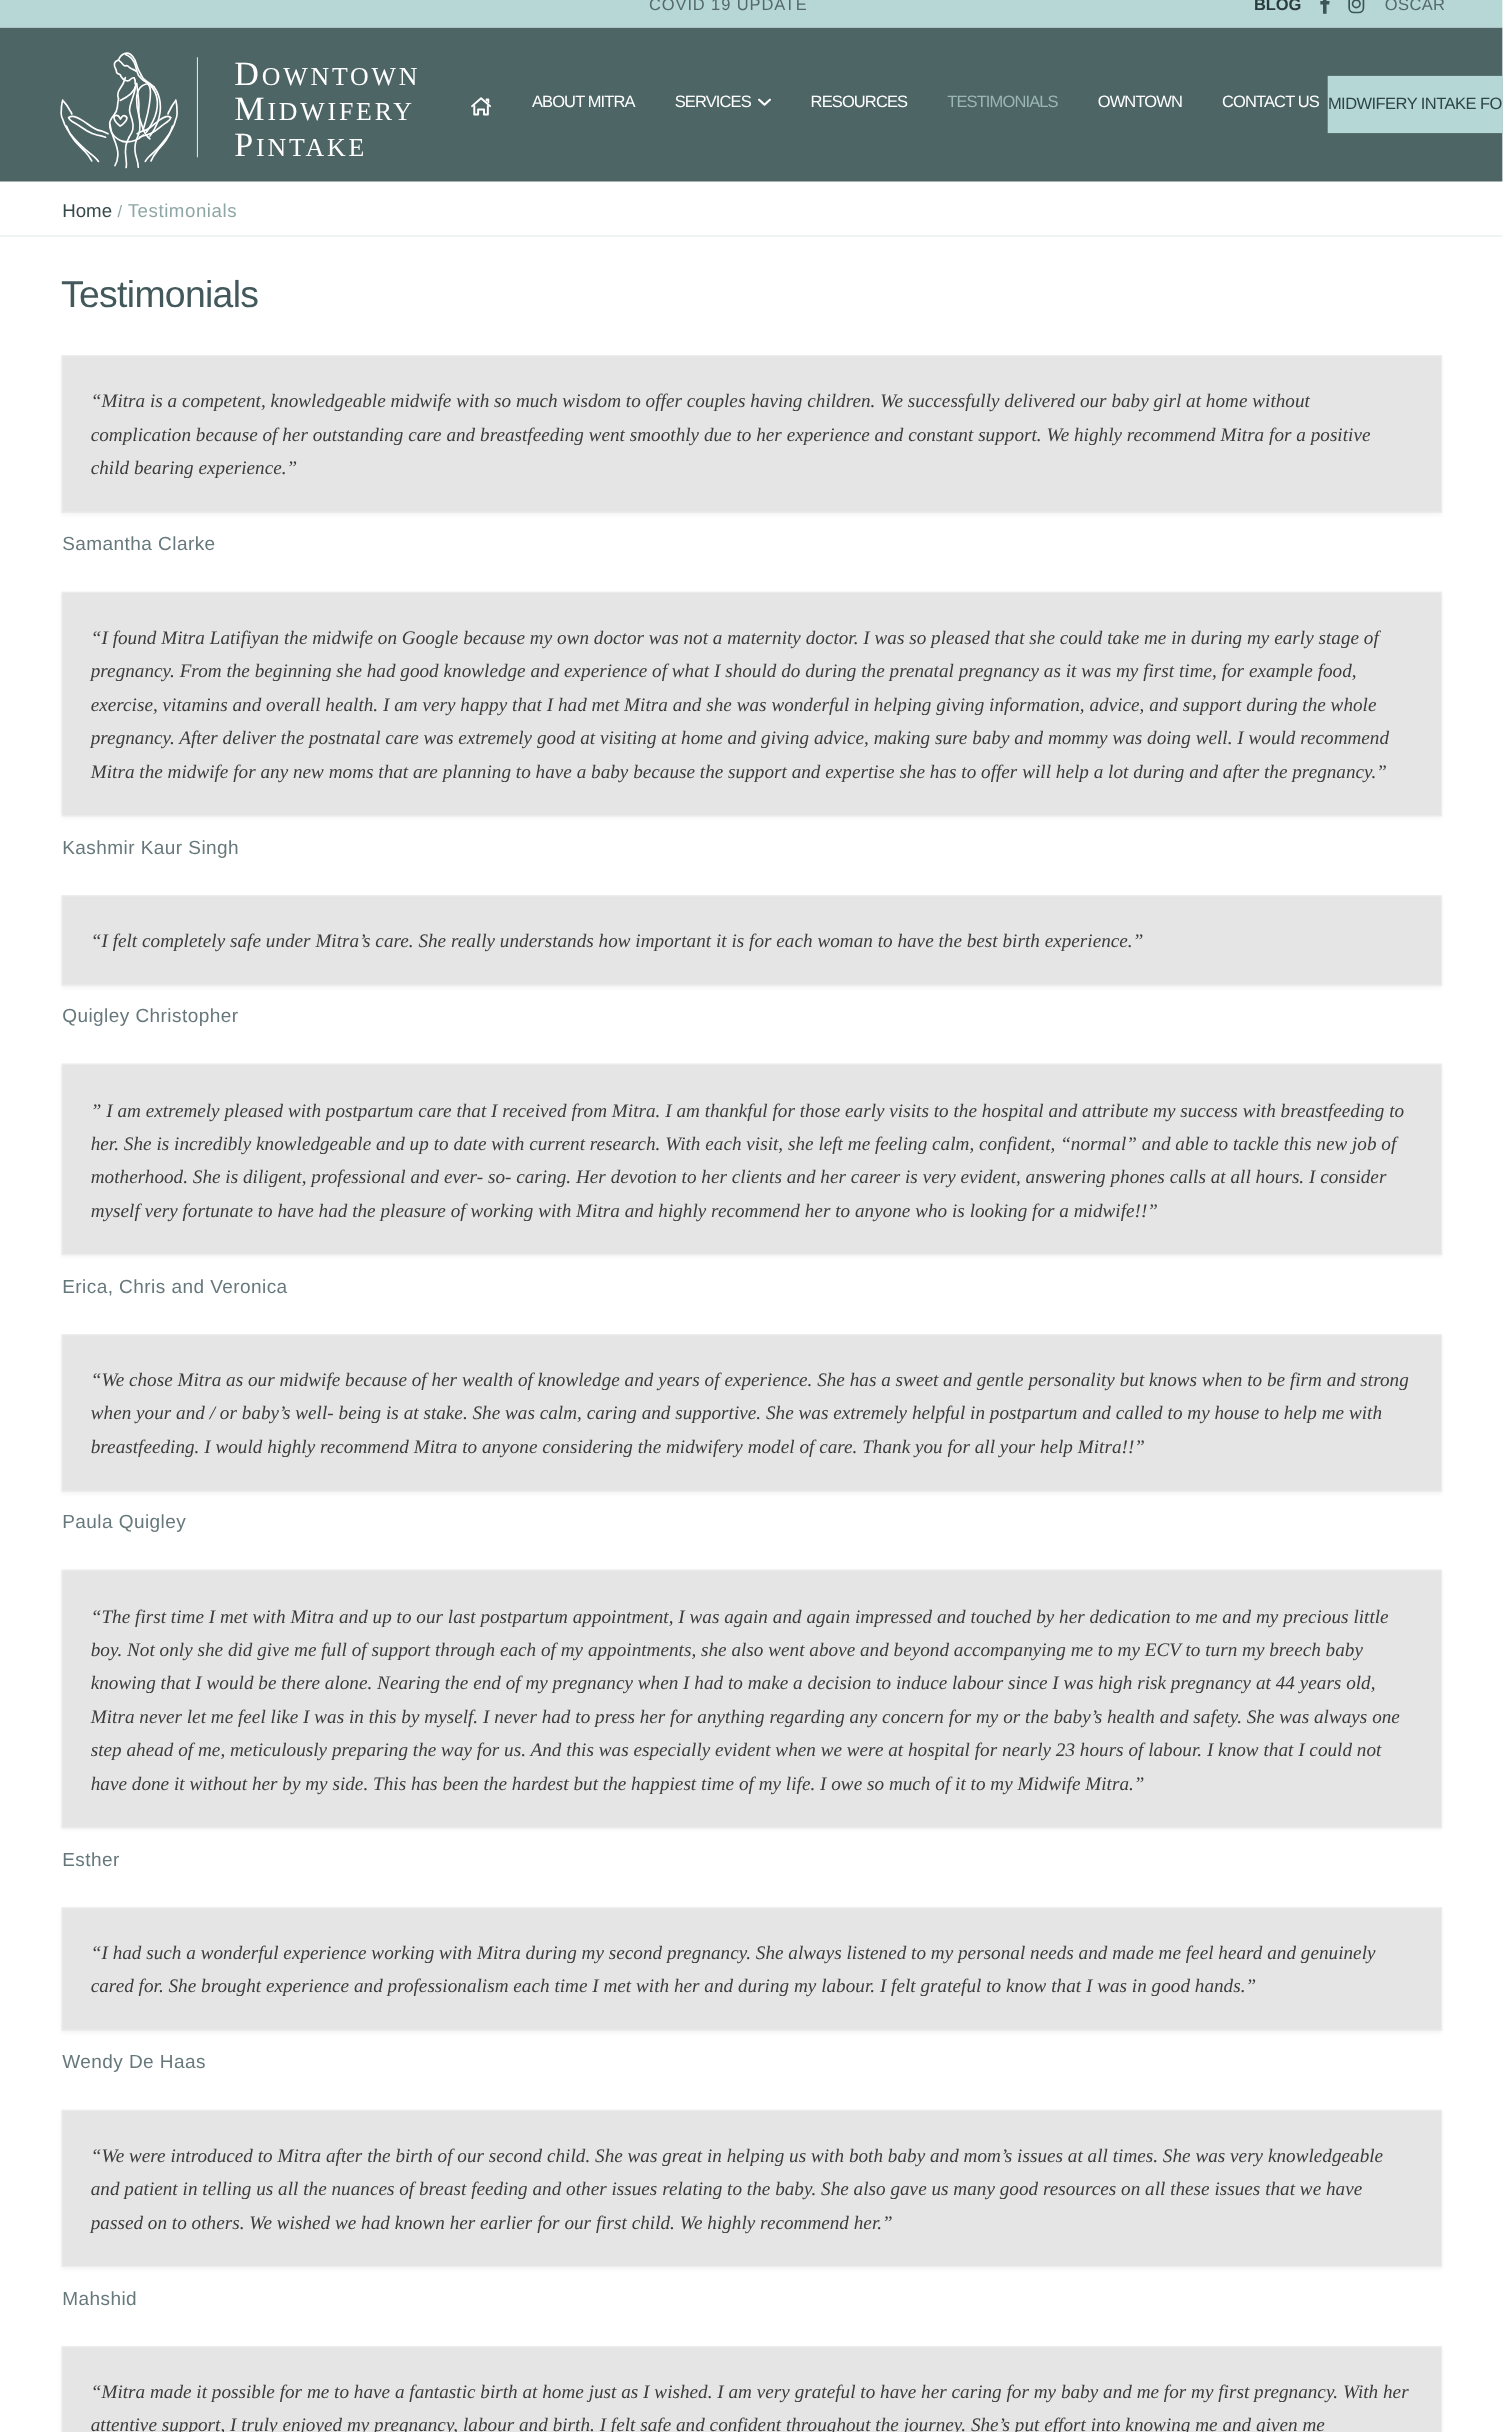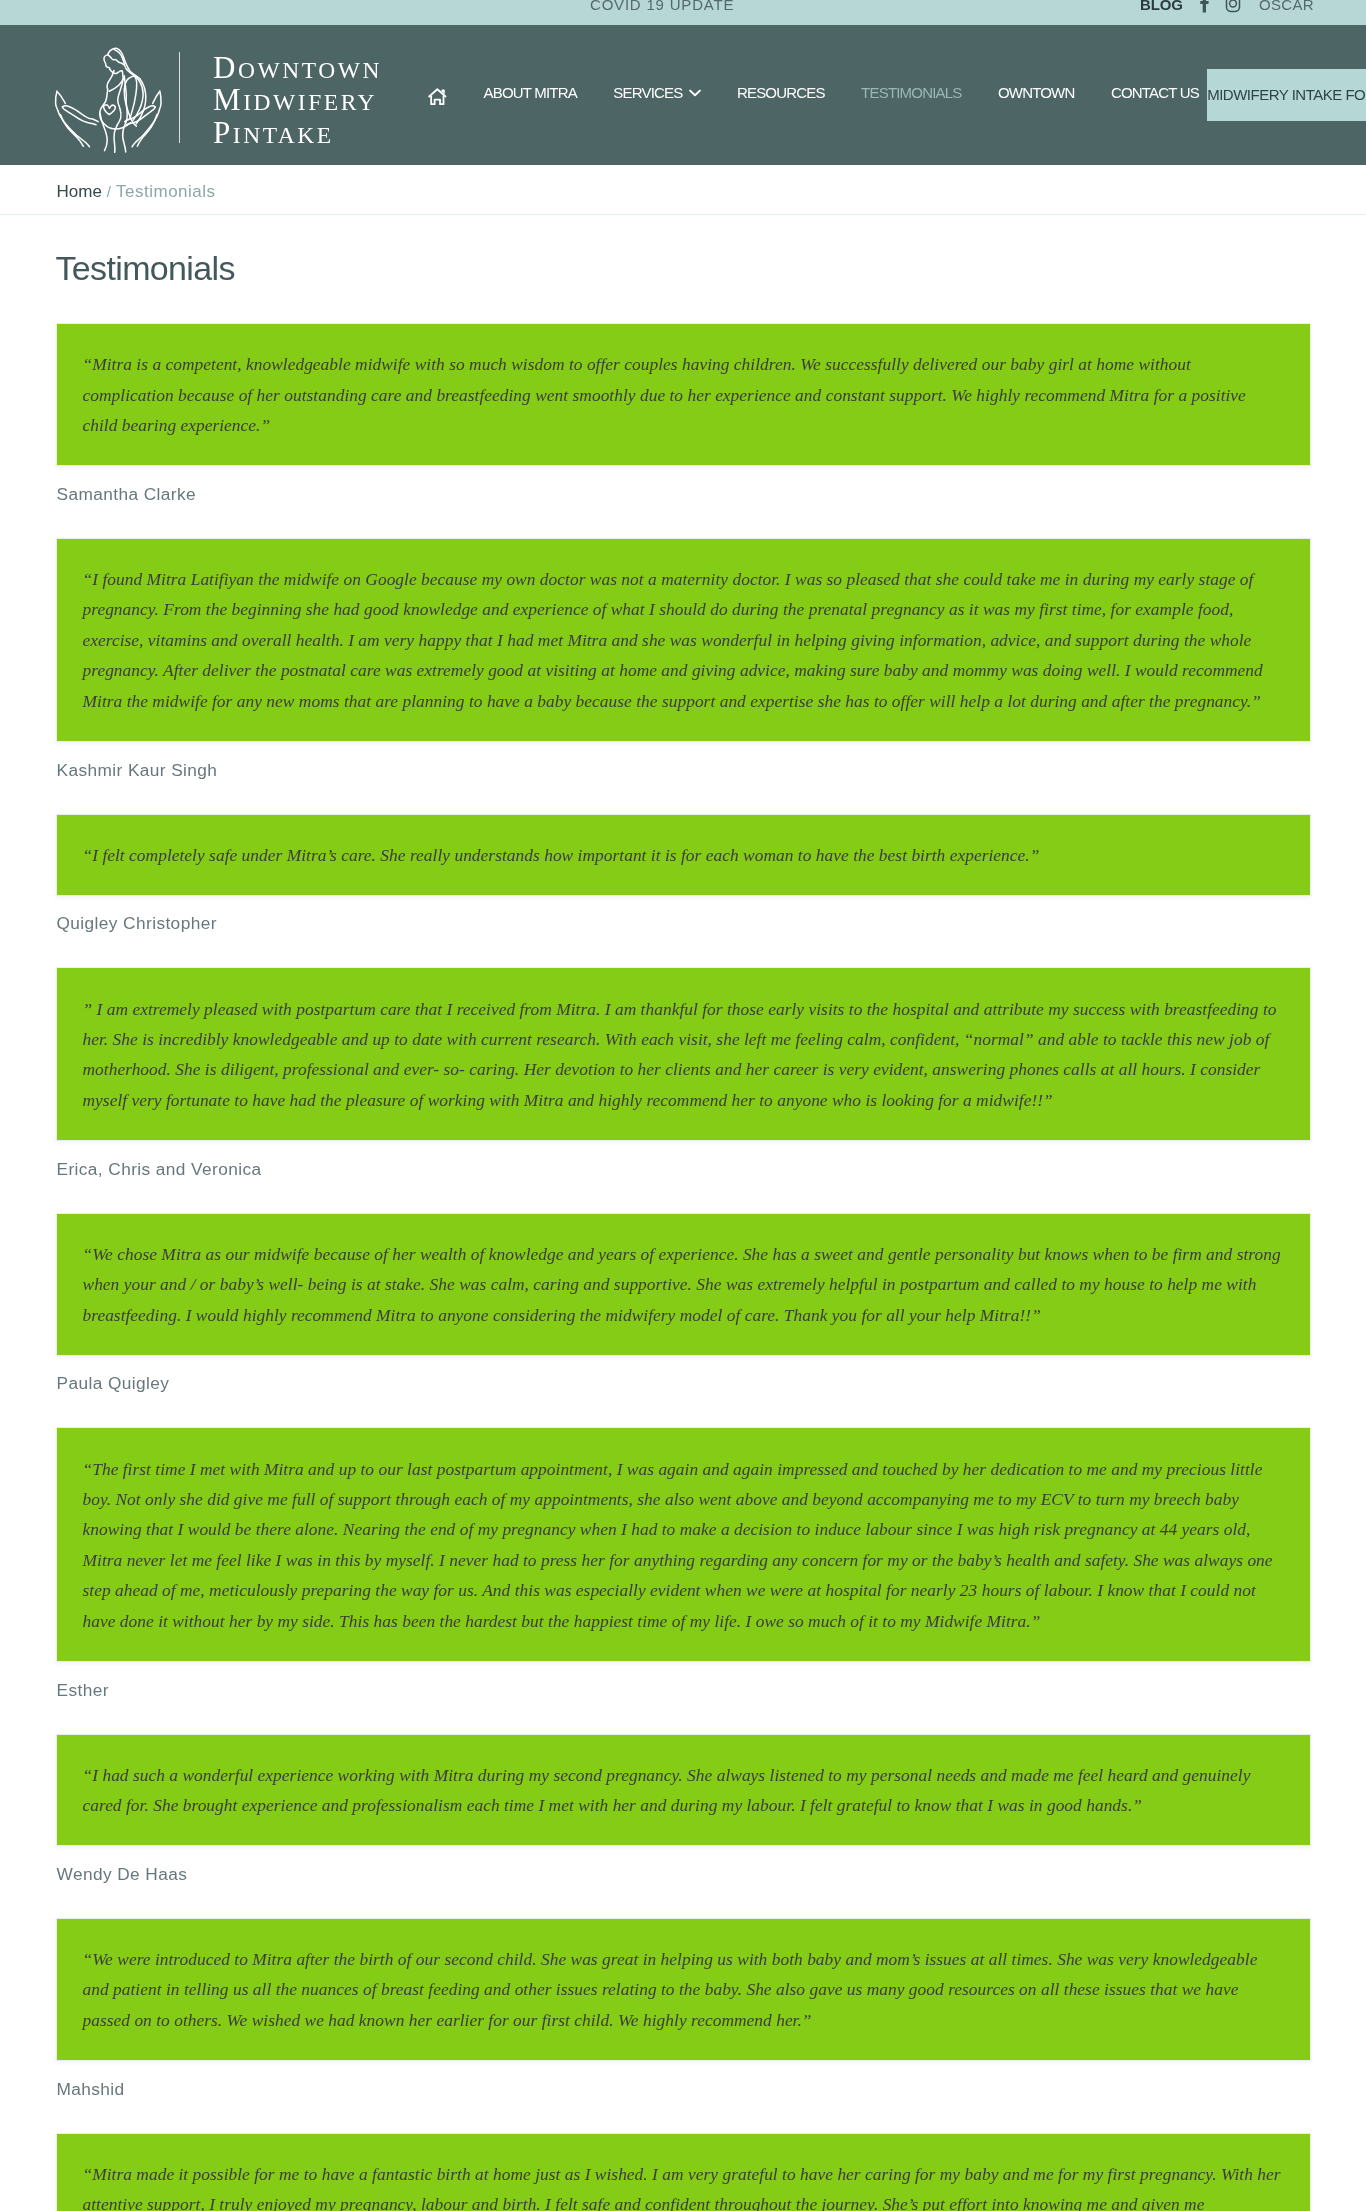--- a/index.html
+++ b/index.html
@@ -37,21 +37,21 @@
   .crumb-wrap{border-bottom:1px solid #e3edec;}
   .crumb{width:1255px;margin:0 auto;padding:17px 0 12px 1px;font-size:17px;color:#35484a;}
   .crumb .home{color:#35484a;}
   .crumb .sep{color:#8ea6a6;margin:0 5px;font-size:15px;}
   .crumb .cur{color:#8ea6a6;letter-spacing:0.5px;}
 
   
   .container{width:1255px;margin:0 auto;}
   .page-title{font-size:34px;font-weight:400;color:#42585a;margin:33px 0 0 0px;letter-spacing:-0.65px;line-height:1.2;}
   .t-list{margin-top:34.3px;}
-  .t-card{background:#84cc16;border:1px solid #ededed;box-shadow:0 2px 4px rgba(0,0,0,.05);padding:25.2px 26px 24.9px 26px;}
+  .t-card{background:#e5e5e5;border:1px solid #ededed;box-shadow:0 2px 4px rgba(0,0,0,.05);padding:25.2px 26px 24.9px 26px;}
   .t-quote{margin:0;font-family:"Liberation Serif",serif;font-style:italic;font-size:17.4px;letter-spacing:0.03px;line-height:30.4px;color:#3c3c3c;text-align:left;}
   .t-author{font-size:17.3px;letter-spacing:0.4px;color:#67787c;margin:17.5px 0 34.0px 1px;line-height:20px;}
 
 </style>
 </head>
 <body>
 
 <div class="topbar">
   <div class="topbar-inner">
     <a class="covid-link" href="#">COVID 19 UPDATE</a>

